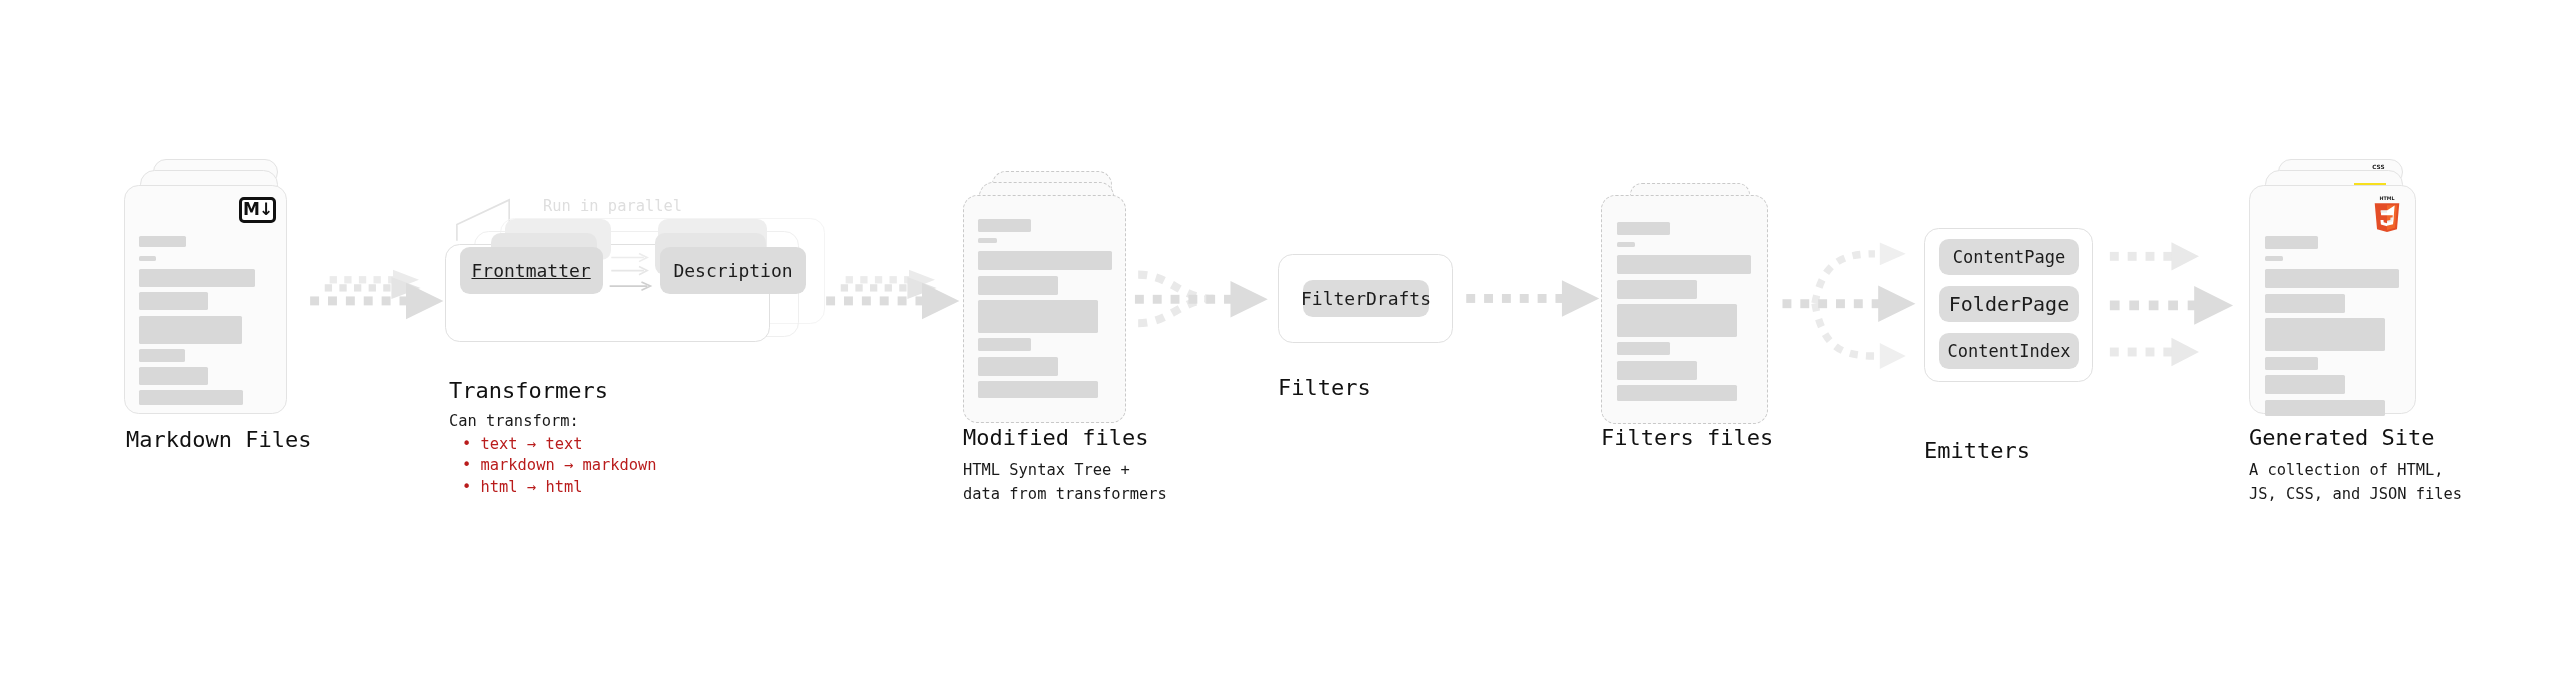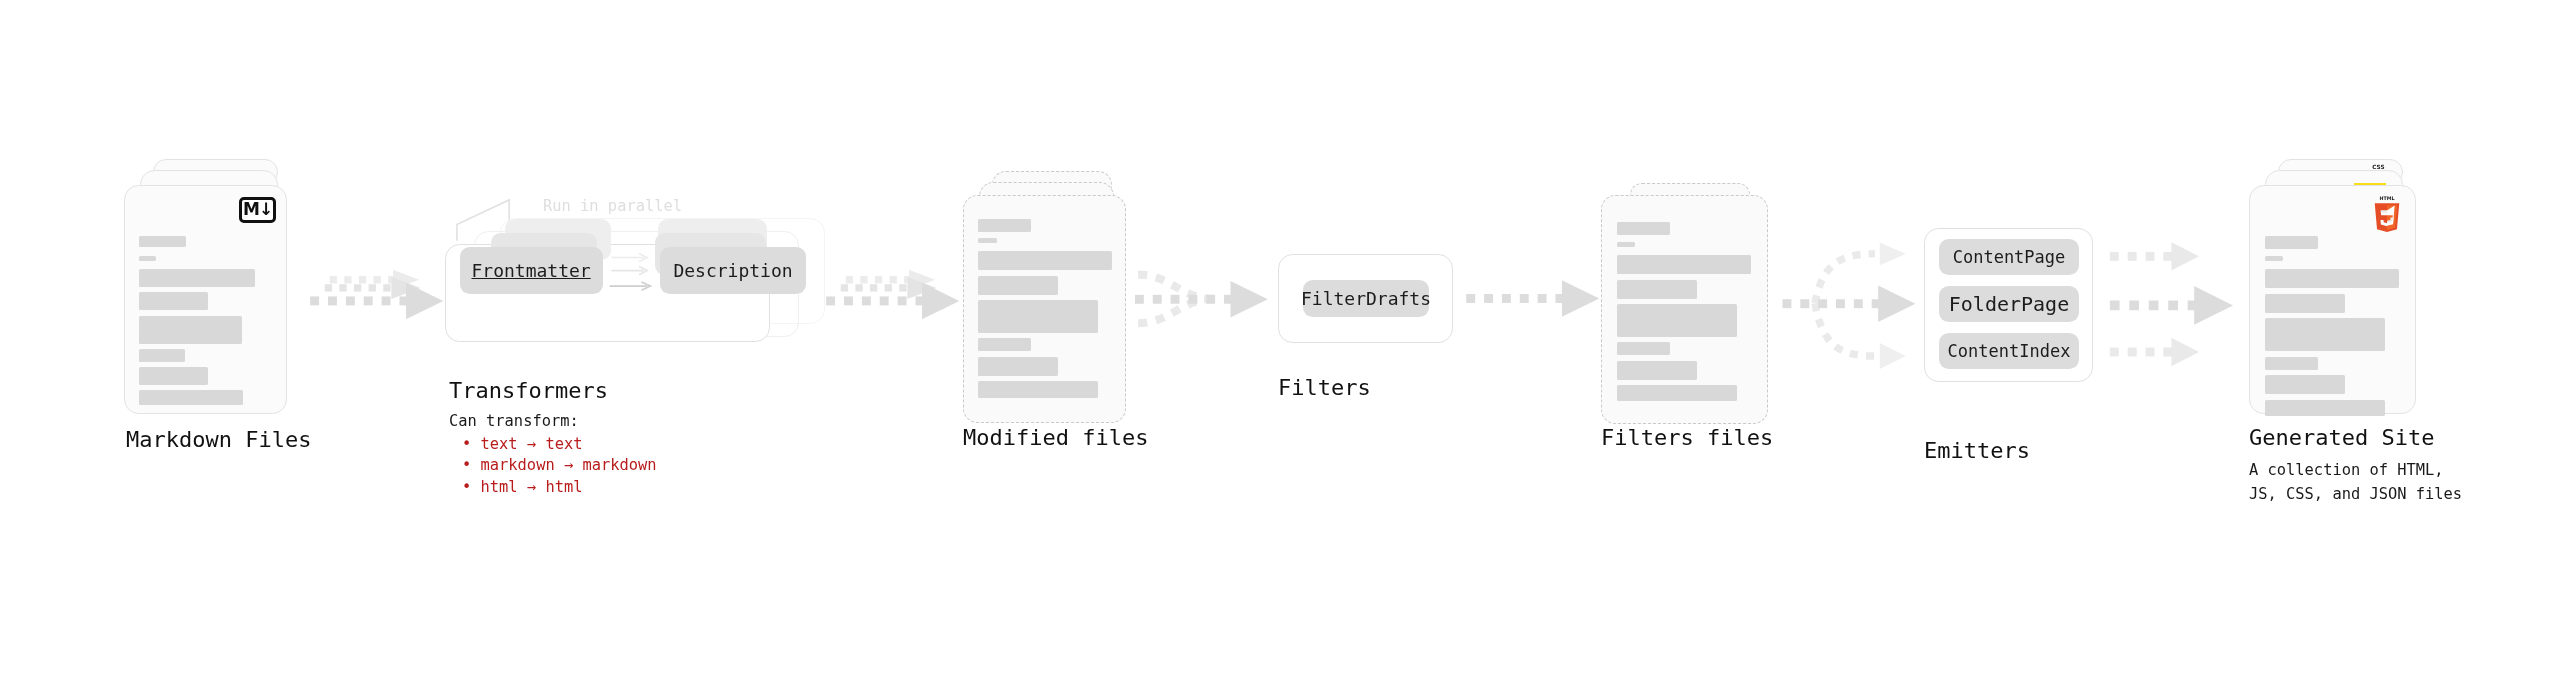--- a/index.html
+++ b/index.html
@@ -235,20 +235,22 @@
       <div class="skel" style="left:14px;top:55px;width:134px;height:18.7px;"></div>
       <div class="skel" style="left:14px;top:80px;width:80px;height:18.7px;"></div>
       <div class="skel" style="left:14px;top:104px;width:120px;height:32.5px;"></div>
       <div class="skel" style="left:14px;top:142px;width:53px;height:13px;"></div>
       <div class="skel" style="left:14px;top:161px;width:80px;height:18.7px;"></div>
       <div class="skel" style="left:14px;top:185px;width:120px;height:16.3px;"></div>
     </div>
   </div>
 
   <div class="caption" style="left:963px;top:425px;">Modified files</div>
+  <div class="subcap" style="left:963px;top:459px;">HTML Syntax Tree +
+data from transformers</div>
 
   <svg class="arrowsvg" style="left:1130px;top:260px;width:150px;height:81px;" viewBox="0 0 185 100">
     <path d="M10 18 C 50 18, 62 48, 104 48" fill="none" stroke="#e9e9e9" stroke-width="10" stroke-dasharray="11 11"></path>
     <path d="M10 78 C 50 78, 62 48, 104 48" fill="none" stroke="#e9e9e9" stroke-width="10" stroke-dasharray="11 11"></path>
     <g fill="#dcdcdc">
       <rect x="6" y="43" width="11" height="11"></rect>
         <rect x="28" y="43" width="11" height="11"></rect>
       <rect x="50" y="43" width="11" height="11"></rect>
         <rect x="72" y="43" width="11" height="11"></rect>
       <rect x="94" y="43" width="11" height="11"></rect>

